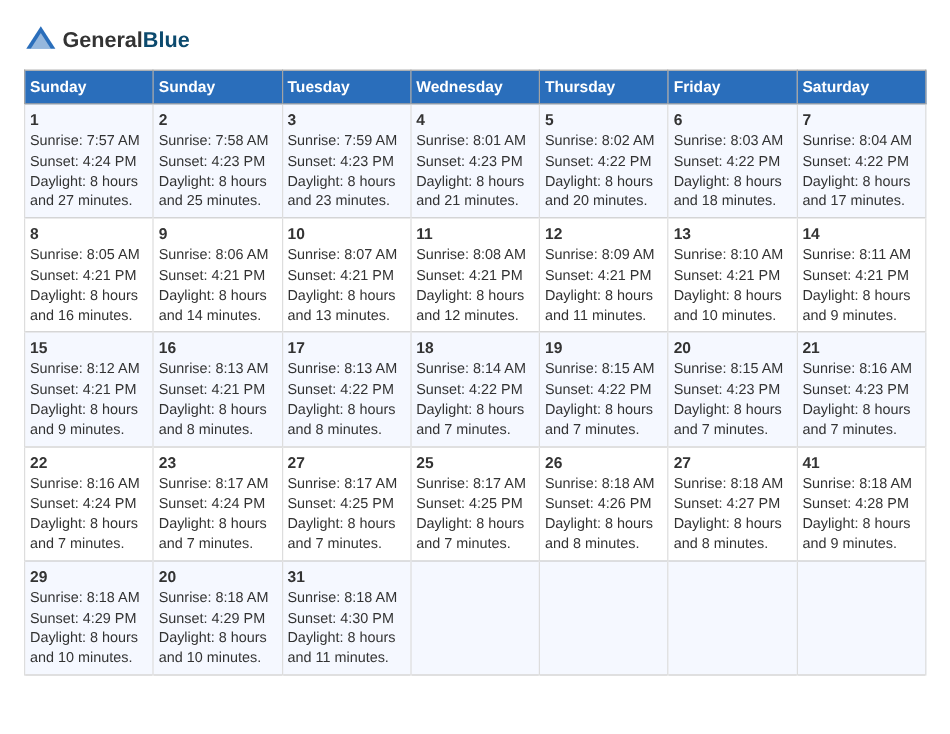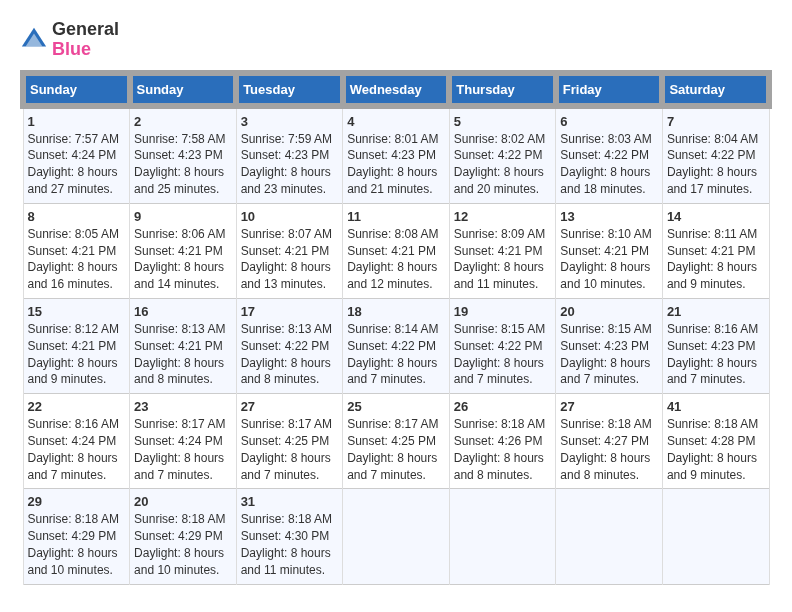--- a/index.html
+++ b/index.html
@@ -16,22 +16,23 @@
       align-items: flex-start;
       margin-bottom: 10px;
     }
     .logo {
       display: flex;
       align-items: center;
       gap: 4px;
     }
     .logo-text {
       display: flex;
-      flex-direction: column;
+      flex-direction: row;
       line-height: 1.1;
+      text-align: right;
     }
     .logo-icon {
       width: 28px;
       height: 28px;
     }
     .title-block {
       text-align: right;
     }
     .month-title {
       font-size: 32px;
@@ -47,21 +48,21 @@
       border-collapse: collapse;
       table-layout: fixed;
     }
     thead th {
       background-color: #2a6ebb;
       color: #fff;
       font-size: 13px;
       font-weight: bold;
       padding: 6px 4px;
       text-align: left;
-      border: 6px solid #a3a3a3;
+      border: 1px solid #a3a3a3;
     }
     tbody tr {
       border-bottom: 1px solid #ccc;
     }
     tbody td {
       vertical-align: top;
       padding: 5px 4px;
       font-size: 10.5px;
       color: #333;
       border-right: 1px solid #ddd;
@@ -94,21 +95,21 @@
 <body>
 
 <div class="header">
   <div class="logo">
     <svg class="logo-icon" viewBox="0 0 30 30">
       <polygon points="15,2 28,22 2,22" fill="#2a6ebb"></polygon>
       <polygon points="15,8 24,22 6,22" fill="#fff" opacity="0.5"></polygon>
     </svg>
     <div class="logo-text">
       <span style="font-size:18px;font-weight:bold;color:#333;">General</span>
-      <span style="font-size:18px;font-weight:bold;color:#ec4899;">Blue</span>
+      <span style="font-size:18px;font-weight:bold;color:#0c4a6e;">Blue</span>
     </div>
   </div>
 </div>
 
 <table>
   <thead>
     <tr id="header-row">
         <th>Sunday</th>
         <th>Sunday</th>
         <th>Tuesday</th>

